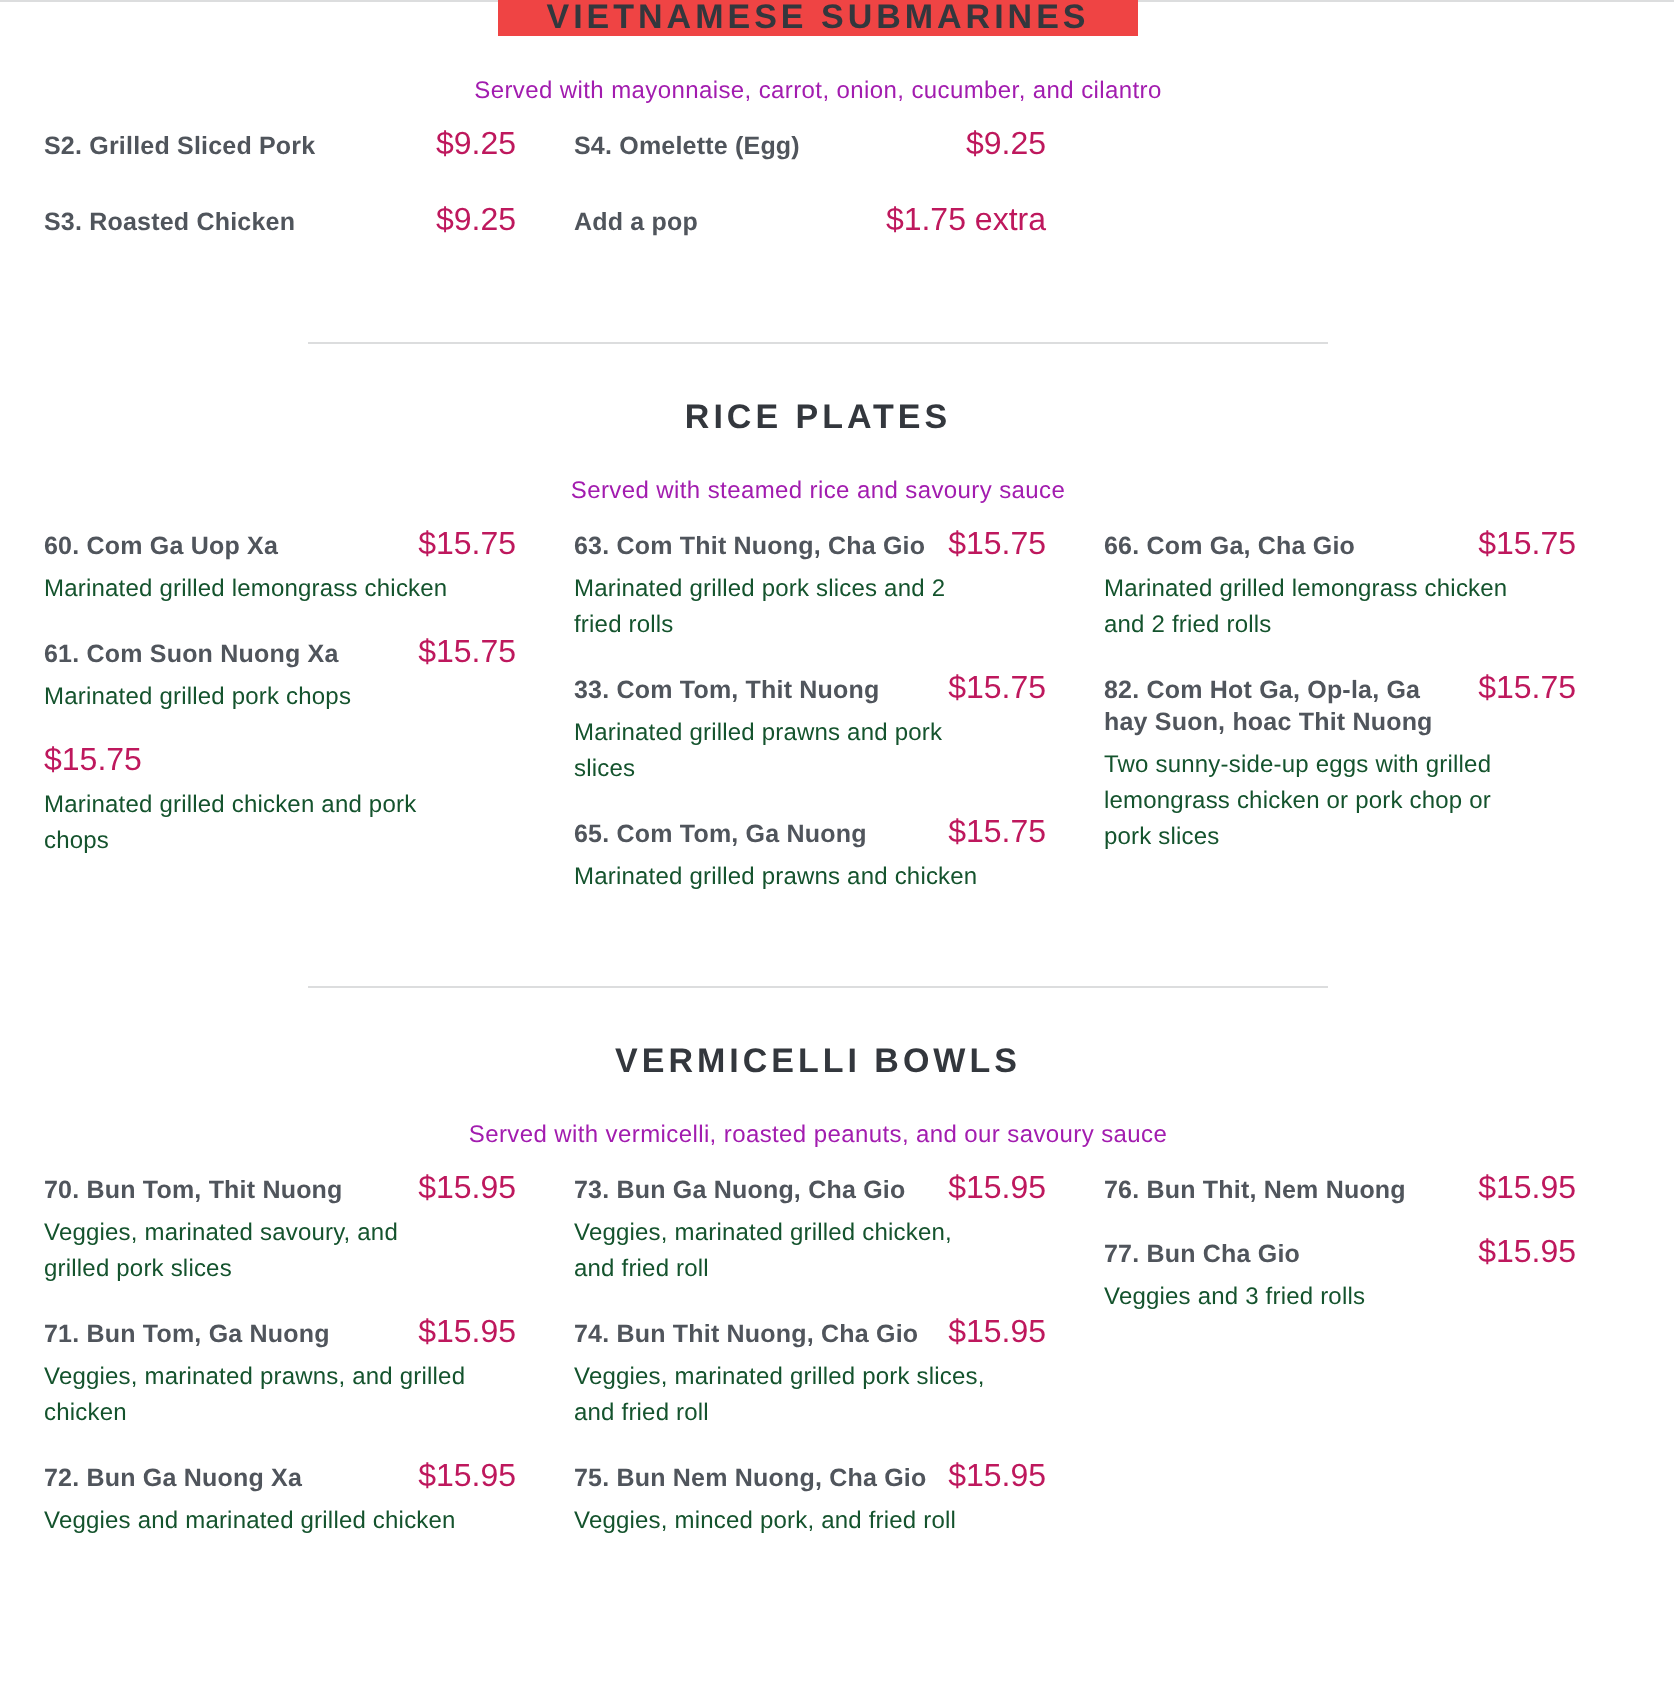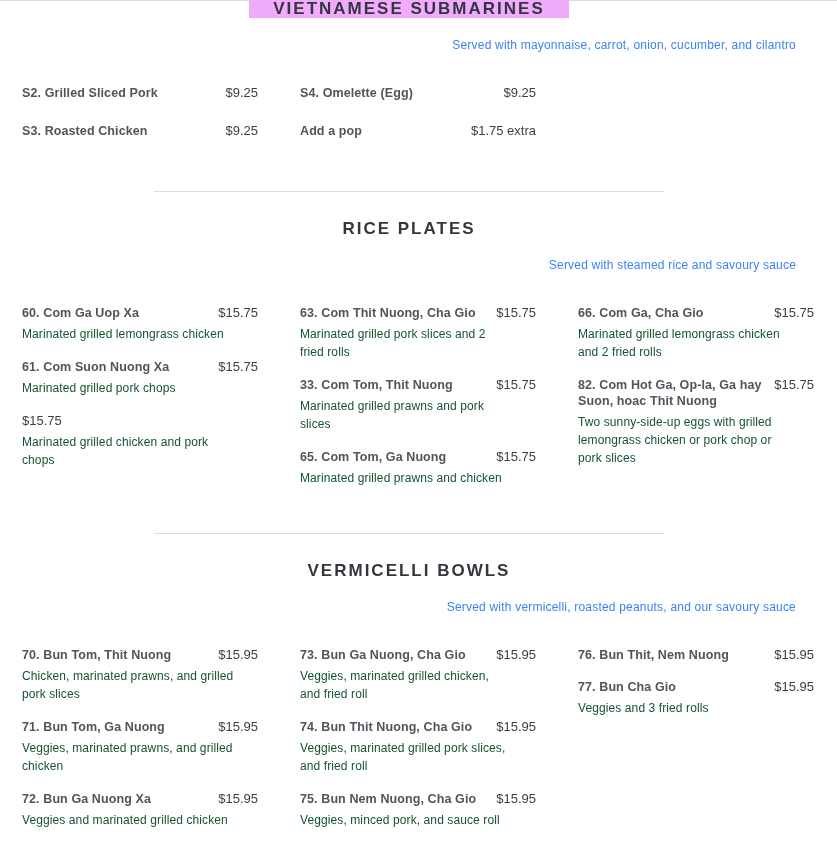--- a/index.html
+++ b/index.html
@@ -34,61 +34,61 @@
     text-align: center;
     font-size: 17px;
     font-weight: bold;
     letter-spacing: 2px;
     line-height: 18px;
     color: #33373d;
   }
   .menu-section.first .sec-title { margin-top: 0; }
   .sec-title-text { display: inline-block; }
   .menu-section.first .sec-title-text {
-    background: #f0abfc;
+    background: #ef4444;
     padding: 0 24px;
     position: relative;
     z-index: 1;
   }
   .sec-sub {
     margin: 20px 0 0;
-    text-align: right;
+    text-align: center;
     font-size: 12px;
     letter-spacing: 0.2px;
     line-height: 15px;
-    color: #3b82f6;
+    color: #a21caf;
   }
   .grid {
-    margin-top: 32px;
+    margin-top: 12px;
     display: grid;
     grid-template-columns: repeat(3, 236px);
-    column-gap: 42px;
+    column-gap: 29px;
   }
   .col { display: flex; flex-direction: column; }
   .item { margin-bottom: 16px; }
   .menu-section.first .item { margin-bottom: 22px; }
   .item-row {
     display: flex;
     justify-content: space-between;
     align-items: flex-start;
   }
   .name {
     margin: 0;
     flex: 1;
     padding-right: 8px;
     font-size: 12.5px;
     font-weight: bold;
     letter-spacing: 0.1px;
     line-height: 16px;
     color: #50555c;
   }
   .price {
-    font-size: 13px;
+    font-size: 16px;
     line-height: 16px;
-    color: #404040;
+    color: #be185d;
     white-space: nowrap;
     text-align: right;
   }
   .desc {
     margin: 4px 0 0;
     font-size: 12px;
     letter-spacing: 0.1px;
     line-height: 18px;
     color: #14532d;
     max-width: 212px;
@@ -223,21 +223,21 @@
     <div class="divider"></div>
     <h2 class="sec-title"><span class="sec-title-text">VERMICELLI BOWLS</span></h2>
     <p class="sec-sub">Served with vermicelli, roasted peanuts, and our savoury sauce</p>
     <div class="grid">
           <div class="col">
   <div class="item">
     <div class="item-row">
       <h3 class="name">70. Bun Tom, Thit Nuong</h3>
       <span class="price">$15.95</span>
     </div>
-    <p class="desc">Chicken, marinated prawns, and grilled pork slices</p>
+    <p class="desc">Veggies, marinated savoury, and grilled pork slices</p>
   </div>
 
   <div class="item">
     <div class="item-row">
       <h3 class="name">71. Bun Tom, Ga Nuong</h3>
       <span class="price">$15.95</span>
     </div>
     <p class="desc">Veggies, marinated prawns, and grilled chicken</p>
   </div>
 
@@ -264,21 +264,21 @@
       <span class="price">$15.95</span>
     </div>
     <p class="desc">Veggies, marinated grilled pork slices, and fried roll</p>
   </div>
 
   <div class="item">
     <div class="item-row">
       <h3 class="name">75. Bun Nem Nuong, Cha Gio</h3>
       <span class="price">$15.95</span>
     </div>
-    <p class="desc">Veggies, minced pork, and sauce roll</p>
+    <p class="desc">Veggies, minced pork, and fried roll</p>
   </div>
 </div>
           <div class="col">
   <div class="item">
     <div class="item-row">
       <h3 class="name">76. Bun Thit, Nem Nuong</h3>
       <span class="price">$15.95</span>
     </div>
   </div>
 

